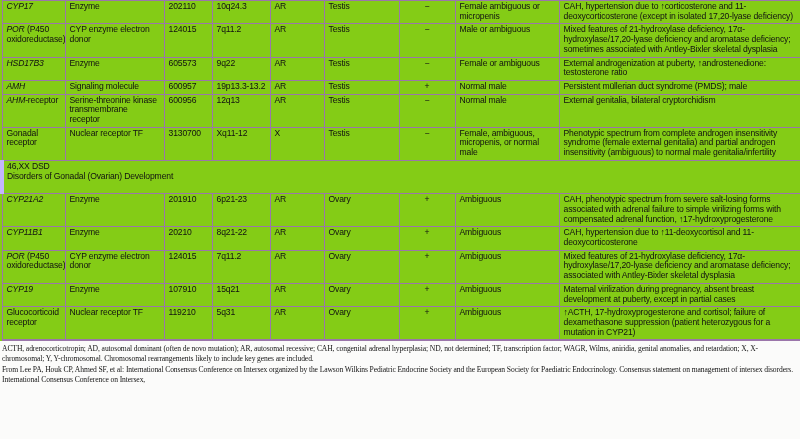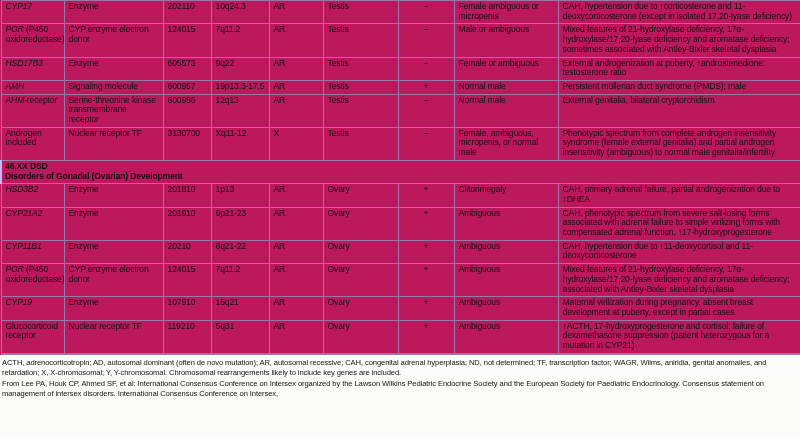--- a/index.html
+++ b/index.html
@@ -5,48 +5,48 @@
   html,body{margin:0;padding:0;}
   body{
     width:800px;height:439px;overflow:hidden;
     background:#fbfbfa;
     font-family:"Liberation Sans","DejaVu Sans",sans-serif;
     color:#111;
   }
   .page{width:800px;height:439px;display:flex;flex-direction:column;}
   table.dsd{
     border-collapse:collapse;table-layout:fixed;width:799px;
-    background:#be185d;
+    background:#84cc16;
   }
   table.dsd td{
     border:1px solid #9b76aa;
     vertical-align:top;
     padding:1px 4px 2px 4px;
     font-size:8.6px;
     line-height:1.13;
     letter-spacing:-0.15px;
     overflow:hidden;
   }
   table.dsd tr.section-row td{
-    font-weight:bold;
-    padding:1px 4px 2px 3px;
-    border-left:2px solid #c4b5fd;
+    font-weight:normal;
+    padding:1px 4px 12px 3px;
+    border-left:4px solid #c4b5fd;
     border-right:1px solid #9b76aa;
   }
   td.c-mul{text-align:center;}
   .gene-i{font-style:italic;}
   table.dsd{border-bottom:2px solid #9b76aa;}
   .footnotes{
     padding:3px 2px 0 2px;
     font-size:7.6px;
     line-height:1.32;
     letter-spacing:-0.1px;
     color:#141414;
   }
-  .footnotes p{margin:0 0 1px 0;}
+  .footnotes p{margin:0 0 1px 0;font-family:Liberation Serif, serif;}
 </style>
 </head>
 <body>
 
 <div class="page">
 
   <table class="dsd">
     <colgroup>
       <col style="width:63px">
         <col style="width:99px">
@@ -89,62 +89,51 @@
           <td>AR</td>
           <td>Testis</td>
           <td class="c-mul">−</td>
           <td>Female or ambiguous</td>
           <td>External androgenization at puberty, ↑androstenedione: testosterone ratio</td>
         </tr>
         <tr>
           <td><span class="gene-i">AMH</span></td>
           <td>Signaling molecule</td>
           <td>600957</td>
-          <td>19p13.3-17.5</td>
+          <td>19p13.3-13.2</td>
           <td>AR</td>
           <td>Testis</td>
           <td class="c-mul">+</td>
           <td>Normal male</td>
           <td>Persistent müllerian duct syndrome (PMDS); male</td>
         </tr>
         <tr>
           <td><span class="gene-i">AHM</span>-receptor</td>
           <td>Serine-threonine kinase transmembrane receptor</td>
           <td>600956</td>
           <td>12q13</td>
           <td>AR</td>
           <td>Testis</td>
           <td class="c-mul">−</td>
           <td>Normal male</td>
           <td>External genitalia, bilateral cryptorchidism</td>
         </tr>
         <tr>
-          <td>Androgen included</td>
+          <td>Gonadal receptor</td>
           <td>Nuclear receptor TF</td>
           <td>3130700</td>
           <td>Xq11-12</td>
           <td>X</td>
           <td>Testis</td>
           <td class="c-mul">−</td>
           <td>Female, ambiguous, micropenis, or normal male</td>
           <td>Phenotypic spectrum from complete androgen insensitivity syndrome (female external genitalia) and partial androgen insensitivity (ambiguous) to normal male genitalia/infertility</td>
         </tr>
         <tr class="section-row">
           <td colspan="9">46,XX DSD<br>Disorders of Gonadal (Ovarian) Development</td>
-        </tr>
-        <tr>
-          <td><span class="gene-i">HSD3B2</span></td>
-          <td>Enzyme</td>
-          <td>201810</td>
-          <td>1p13</td>
-          <td>AR</td>
-          <td>Ovary</td>
-          <td class="c-mul">+</td>
-          <td>Clitorimegaly</td>
-          <td>CAH, primary adrenal failure, partial androgenization due to ↑DHEA</td>
         </tr>
         <tr>
           <td><span class="gene-i">CYP21A2</span></td>
           <td>Enzyme</td>
           <td>201910</td>
           <td>6p21-23</td>
           <td>AR</td>
           <td>Ovary</td>
           <td class="c-mul">+</td>
           <td>Ambiguous</td>

